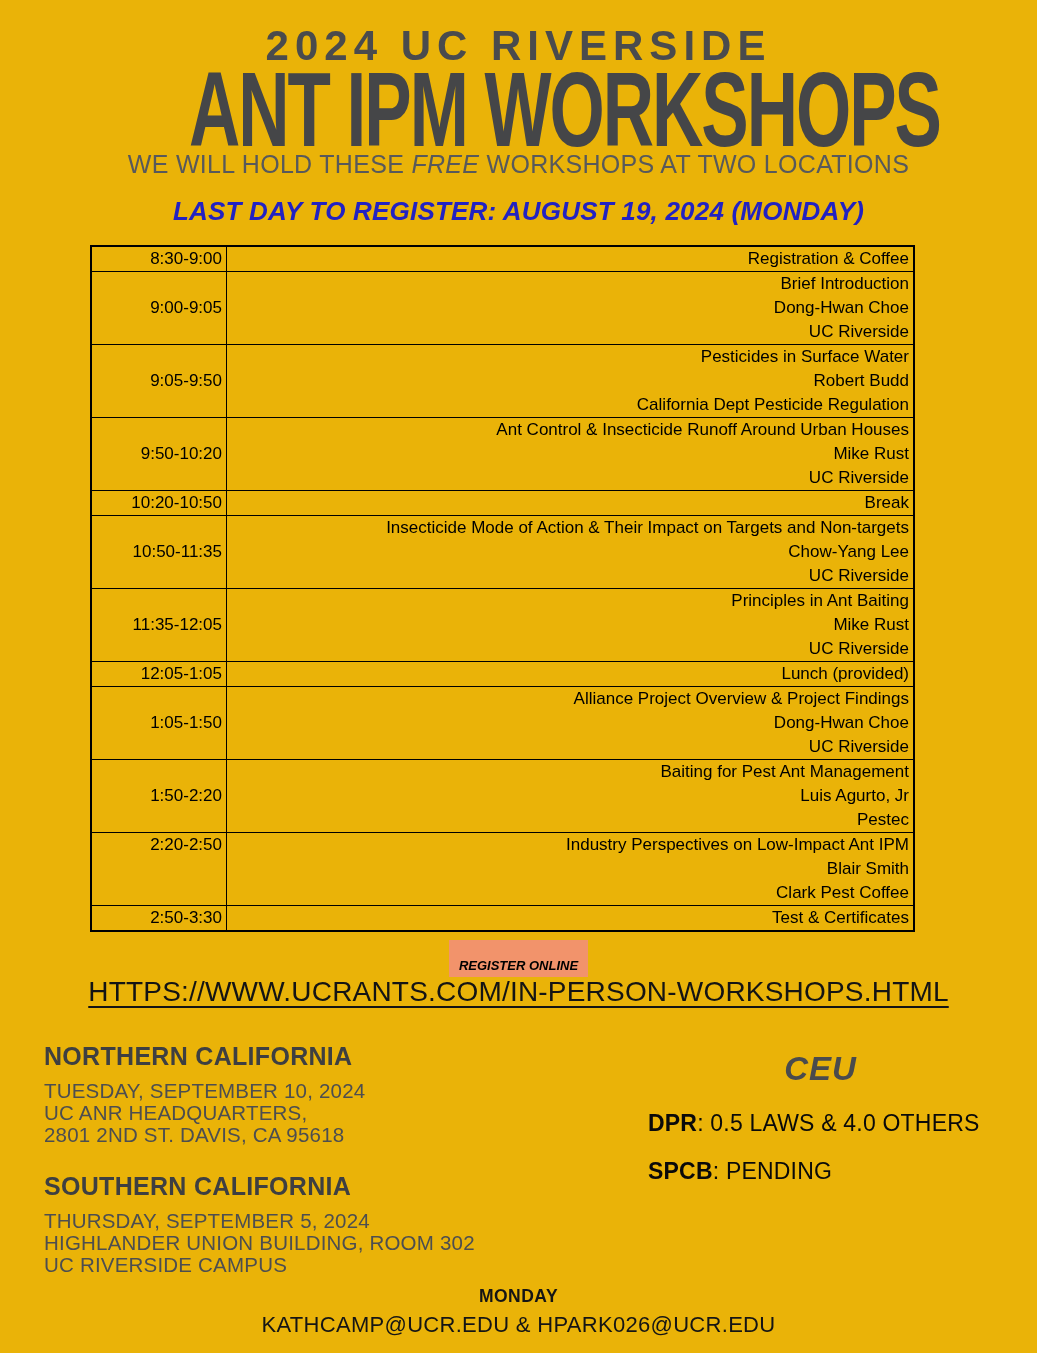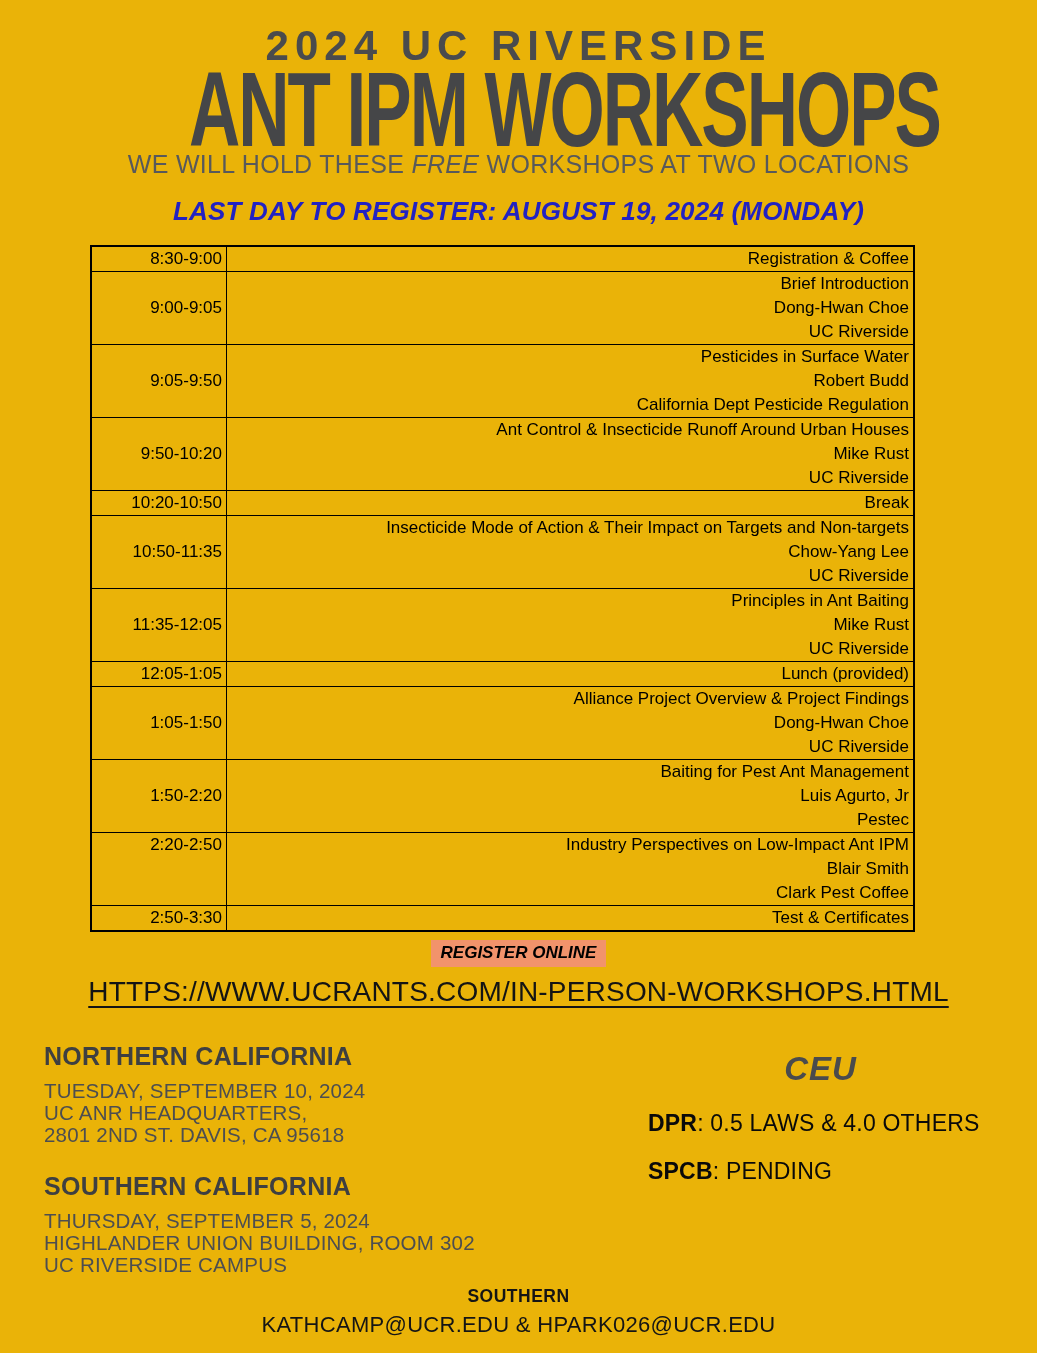--- a/index.html
+++ b/index.html
@@ -44,22 +44,22 @@
   table.schedule td {
     border:1px solid #000; padding:0 4px; font-size:17px; line-height:24px;
     text-align:right; vertical-align:middle; color:#000;
   }
   table.schedule td.time { width:126px; }
   table.schedule tr.time-top td.time { vertical-align:top; }
 
   
   .register-wrap { position:absolute; top:940px; left:0; width:100%; text-align:center; }
   .register-label {
-    display:inline-block; font-size:17px; font-weight:bold; font-style:italic;
-    color:#000; padding:3px 10px 4px 10px;
+    display:inline-block; font-size:13px; font-weight:bold; font-style:italic;
+    color:#000; padding:18px 10px 4px 10px;
   }
   .url-wrap { position:absolute; top:976px; left:0; width:100%; text-align:center; }
   .register-url {
     font-size:28px; color:#141414; letter-spacing:0.2px; cursor:pointer;
     text-decoration:underline; text-decoration-thickness:2px; text-underline-offset:5px;
     white-space:nowrap;
   }
 
   
   .locations { position:absolute; left:44px; top:1042px; }
@@ -223,17 +223,17 @@
     <div class="ceu-h">CEU</div>
     <div class="ceu-line">
       <span class="b">DPR</span><span>: 0.5 LAWS &amp; 4.0 OTHERS</span>
     </div>
     <div class="ceu-line">
       <span class="b">SPCB</span><span>: PENDING</span>
     </div>
   </div>
 
   <div class="contact">
-    <div class="contact-h">SOUTHERN</div>
+    <div class="contact-h">MONDAY</div>
     <div class="contact-emails">KATHCAMP@UCR.EDU &amp; HPARK026@UCR.EDU</div>
   </div>
 
 </div>
 
 </body></html>

